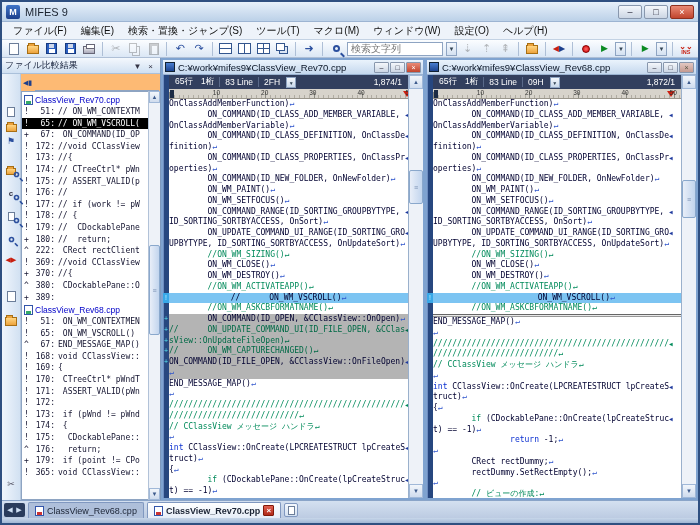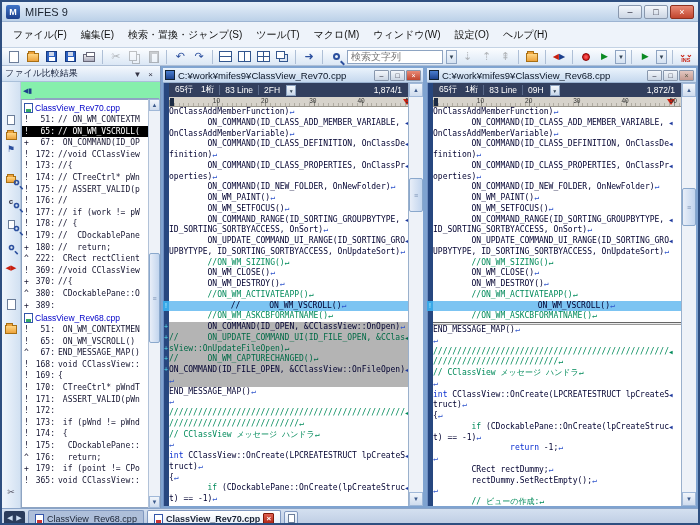--- a/index.html
+++ b/index.html
@@ -10,21 +10,21 @@
   .titlebar{height:20px;background:linear-gradient(#e7f0fa,#bcd1e8);display:flex;align-items:center;
             padding:0 4px;border-bottom:1px solid #9db4d2;}
   .appicon{width:14px;height:14px;background:linear-gradient(#3f74c8,#1c3f8c);color:#fff;font-size:9px;
            font-weight:bold;text-align:center;line-height:14px;border-radius:2px;margin-right:5px;}
   .apptitle{font-size:11px;color:#1a2330;flex:1;}
   .winbtns{display:flex;gap:2px;}
   .wb{width:24px;height:14px;border:1px solid #8897ad;border-radius:2px;font-size:9px;line-height:12px;
       text-align:center;color:#223;background:linear-gradient(#f4f7fb,#ccd6e4);}
   .wb.close{background:linear-gradient(#e98a76,#c1452e);color:#fff;border-color:#8c3020;}
   
-  .menubar{height:26px;background:#eef3fa;display:flex;align-items:center;padding:0 4px;
+  .menubar{height:18px;background:#eef3fa;display:flex;align-items:center;padding:0 4px;
            border-bottom:1px solid #c3d2e4;}
   .mi{font-size:10px;color:#111;padding:2px 7px;}
   
   .toolbar{height:18px;background:linear-gradient(#fbfdff,#dbe7f5);display:flex;align-items:center;
            padding:0 4px;border-bottom:1px solid #aebfd6;gap:3px;}
   .tsep{width:1px;height:14px;background:#aebfd6;margin:0 2px;}
   .ti{width:16px;height:15px;display:inline-flex;align-items:center;justify-content:center;position:relative;}
   .dis{opacity:.38;filter:grayscale(1);}
   .glyph{font-size:11px;line-height:15px;color:#2b4f9e;}
   .page{width:10px;height:12px;background:#fff;border:1px solid #6b7d99;}
@@ -52,21 +52,21 @@
          font-size:6px;color:#345;text-align:center;line-height:13px;}
   .cmpic span{font-size:8px;line-height:15px;}
   .rec{width:8px;height:8px;border-radius:50%;background:radial-gradient(#f66,#c00);border:1px solid #800;}
   .play{font-size:9px;color:#0a8a22;line-height:15px;}
   .insic{display:flex;flex-direction:column;align-items:center;line-height:5px;margin-top:2px;}
   .insic .chev{color:#c81f10;font-size:8px;font-weight:bold;line-height:4px;}
   .insic .lbl{color:#c81f10;font-size:5.5px;font-weight:bold;line-height:6px;}
   
   .dock{height:442px;display:flex;background:#a8bcd8;}
   
-  .sidebar{width:159px;background:#86efac;border-right:1px solid #7e99bd;display:flex;flex-direction:column;}
+  .sidebar{width:159px;background:#fdba74;border-right:1px solid #7e99bd;display:flex;flex-direction:column;}
   .side-title{height:16px;background:linear-gradient(#f4f8fd,#d0e0f2);border-bottom:1px solid #aac0da;
               display:flex;align-items:center;padding:0 3px;}
   .side-title .tt{font-size:9px;color:#15203a;flex:1;}
   .pbtn{width:13px;height:12px;font-size:8px;line-height:11px;text-align:center;color:#334;
         border:1px solid transparent;}
   .side-body{flex:1;display:flex;min-height:0;}
   .icon-strip{width:19px;background:linear-gradient(90deg,#f0f5fc,#d2e1f2);border-right:1px solid #b6c8de;
               display:flex;flex-direction:column;align-items:center;padding-top:4px;}
   .si{width:15px;height:15px;display:flex;align-items:center;justify-content:center;position:relative;}
   .si .mag{transform:scale(.8);position:absolute;right:-1px;bottom:0;}

